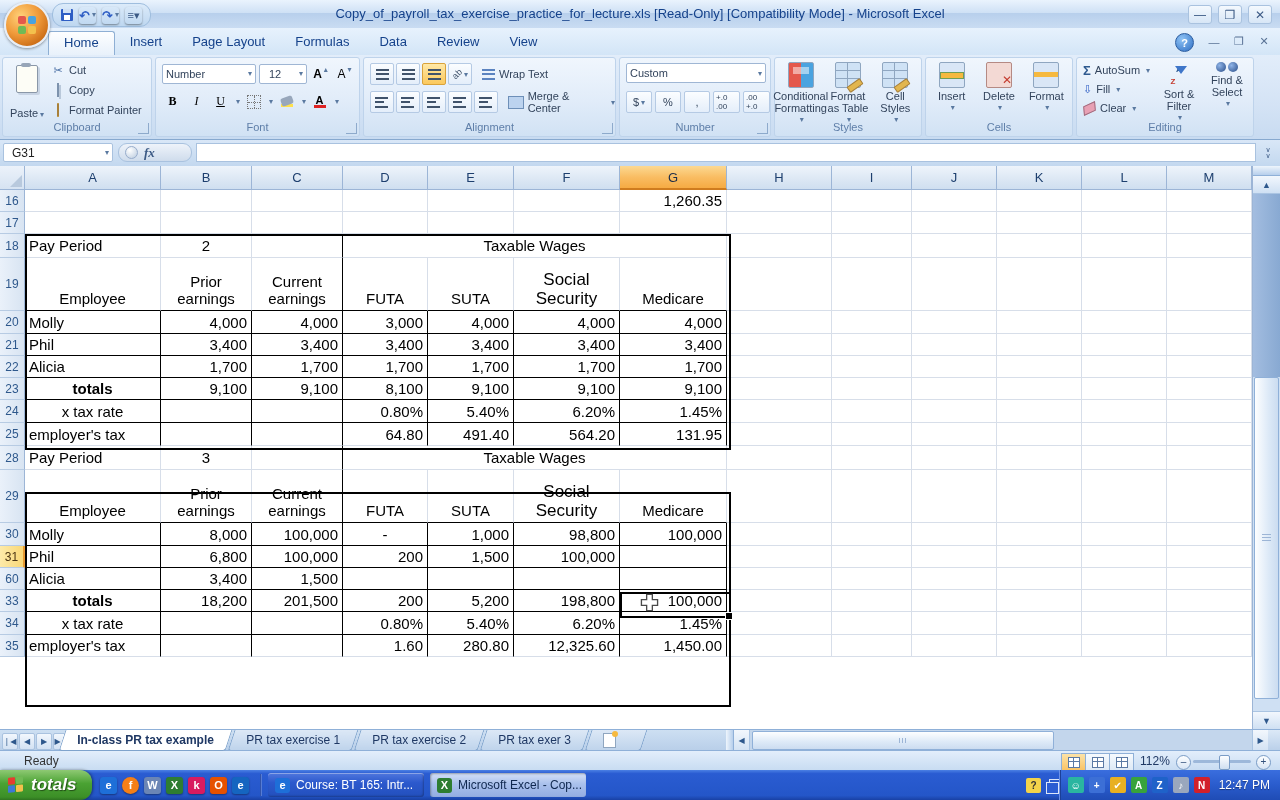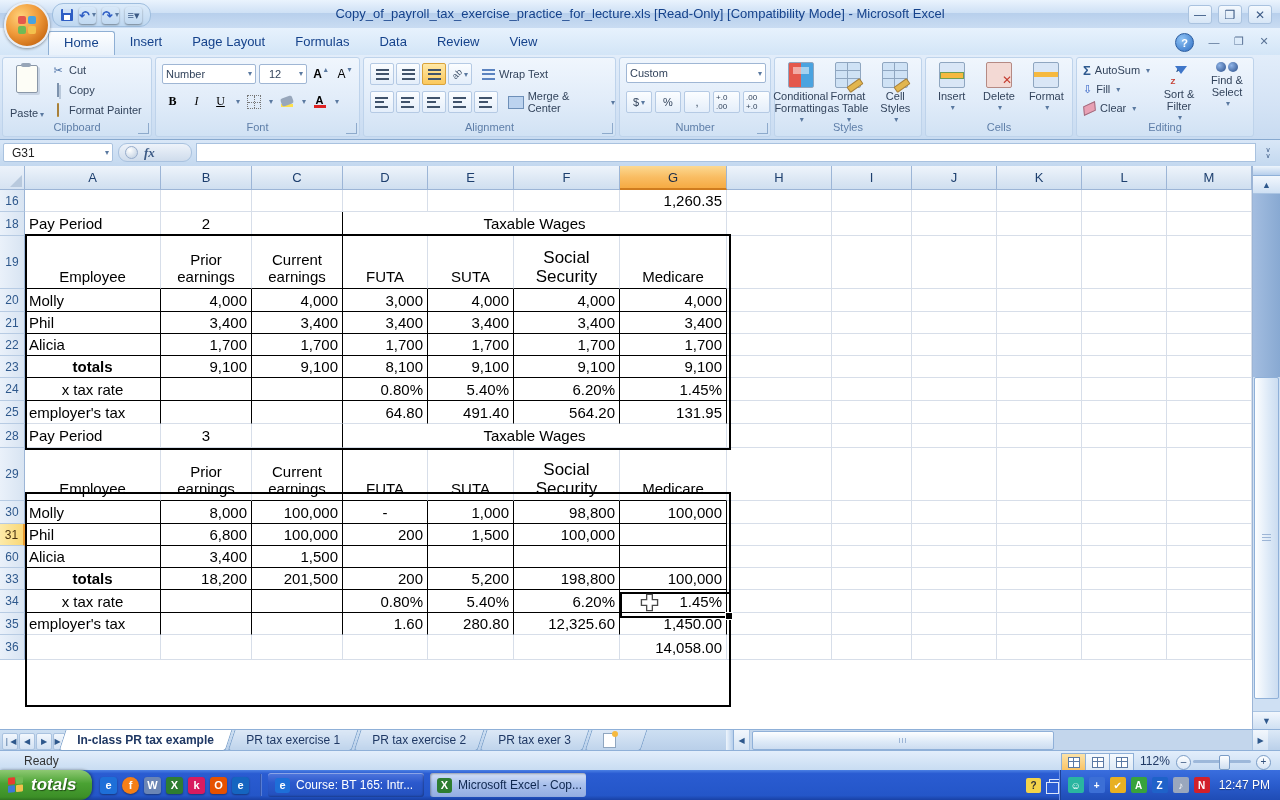--- a/index.html
+++ b/index.html
@@ -545,20 +545,36 @@
           <div class="cell" style="width: 86px; height: 22px;"></div>
           <div class="cell" style="width: 106px; height: 22px;"></div>
           <div class="cell r" style="width: 107px; height: 22px;">1,260.35</div>
           <div class="cell" style="width: 105px; height: 22px;"></div>
           <div class="cell" style="width: 80px; height: 22px;"></div>
           <div class="cell" style="width: 85px; height: 22px;"></div>
           <div class="cell" style="width: 85px; height: 22px;"></div>
           <div class="cell" style="width: 85px; height: 22px;"></div>
           <div class="cell" style="width: 85px; height: 22px;"></div>
         </div>
+        <div class="grow" style="height: 22px;">
+          <div class="rh">17</div>
+          <div class="cell" style="width: 136px; height: 22px;"></div>
+          <div class="cell" style="width: 91px; height: 22px;"></div>
+          <div class="cell" style="width: 91px; height: 22px;"></div>
+          <div class="cell" style="width: 85px; height: 22px;"></div>
+          <div class="cell" style="width: 86px; height: 22px;"></div>
+          <div class="cell" style="width: 106px; height: 22px;"></div>
+          <div class="cell" style="width: 107px; height: 22px;"></div>
+          <div class="cell" style="width: 105px; height: 22px;"></div>
+          <div class="cell" style="width: 80px; height: 22px;"></div>
+          <div class="cell" style="width: 85px; height: 22px;"></div>
+          <div class="cell" style="width: 85px; height: 22px;"></div>
+          <div class="cell" style="width: 85px; height: 22px;"></div>
+          <div class="cell" style="width: 85px; height: 22px;"></div>
+        </div>
         <div class="grow" style="height: 24px;">
           <div class="rh">18</div>
           <div class="cell" style="width: 136px; height: 24px;">Pay Period</div>
           <div class="cell c" style="width: 91px; height: 24px;">2</div>
           <div class="cell kr" style="width: 91px; height: 24px;"></div>
           <div class="cell c" style="width: 384px; height: 24px;">Taxable Wages</div>
           <div class="cell" style="width: 105px; height: 24px;"></div>
           <div class="cell" style="width: 80px; height: 24px;"></div>
           <div class="cell" style="width: 85px; height: 24px;"></div>
           <div class="cell" style="width: 85px; height: 24px;"></div>
@@ -801,36 +817,20 @@
           <div class="cell r kr" style="width: 86px; height: 22px;">280.80</div>
           <div class="cell r kr" style="width: 106px; height: 22px;">12,325.60</div>
           <div class="cell r kr" style="width: 107px; height: 22px;">1,450.00</div>
           <div class="cell" style="width: 105px; height: 22px;"></div>
           <div class="cell" style="width: 80px; height: 22px;"></div>
           <div class="cell" style="width: 85px; height: 22px;"></div>
           <div class="cell" style="width: 85px; height: 22px;"></div>
           <div class="cell" style="width: 85px; height: 22px;"></div>
           <div class="cell" style="width: 85px; height: 22px;"></div>
         </div>
-        <div class="grow" style="height: 25px;">
-          <div class="rh">36</div>
-          <div class="cell" style="width: 136px; height: 25px;"></div>
-          <div class="cell" style="width: 91px; height: 25px;"></div>
-          <div class="cell" style="width: 91px; height: 25px;"></div>
-          <div class="cell" style="width: 85px; height: 25px;"></div>
-          <div class="cell" style="width: 86px; height: 25px;"></div>
-          <div class="cell" style="width: 106px; height: 25px;"></div>
-          <div class="cell r" style="width: 107px; height: 25px;">14,058.00</div>
-          <div class="cell" style="width: 105px; height: 25px;"></div>
-          <div class="cell" style="width: 80px; height: 25px;"></div>
-          <div class="cell" style="width: 85px; height: 25px;"></div>
-          <div class="cell" style="width: 85px; height: 25px;"></div>
-          <div class="cell" style="width: 85px; height: 25px;"></div>
-          <div class="cell" style="width: 85px; height: 25px;"></div>
-        </div>
       </div>
 
     <div class="overlay" style="left:25px;top:68px;width:702px;height:212px;"></div>
     <div class="overlay" style="left:25px;top:326px;width:702px;height:211px;"></div>
 
     <div class="selcell" style="left:620px;top:426px;width:107px;height:22px;">
       <div class="handle" style="pointer-events:auto"></div>
     </div>
 
     <div class="cellcursor" style="left:640px;top:427px;">

